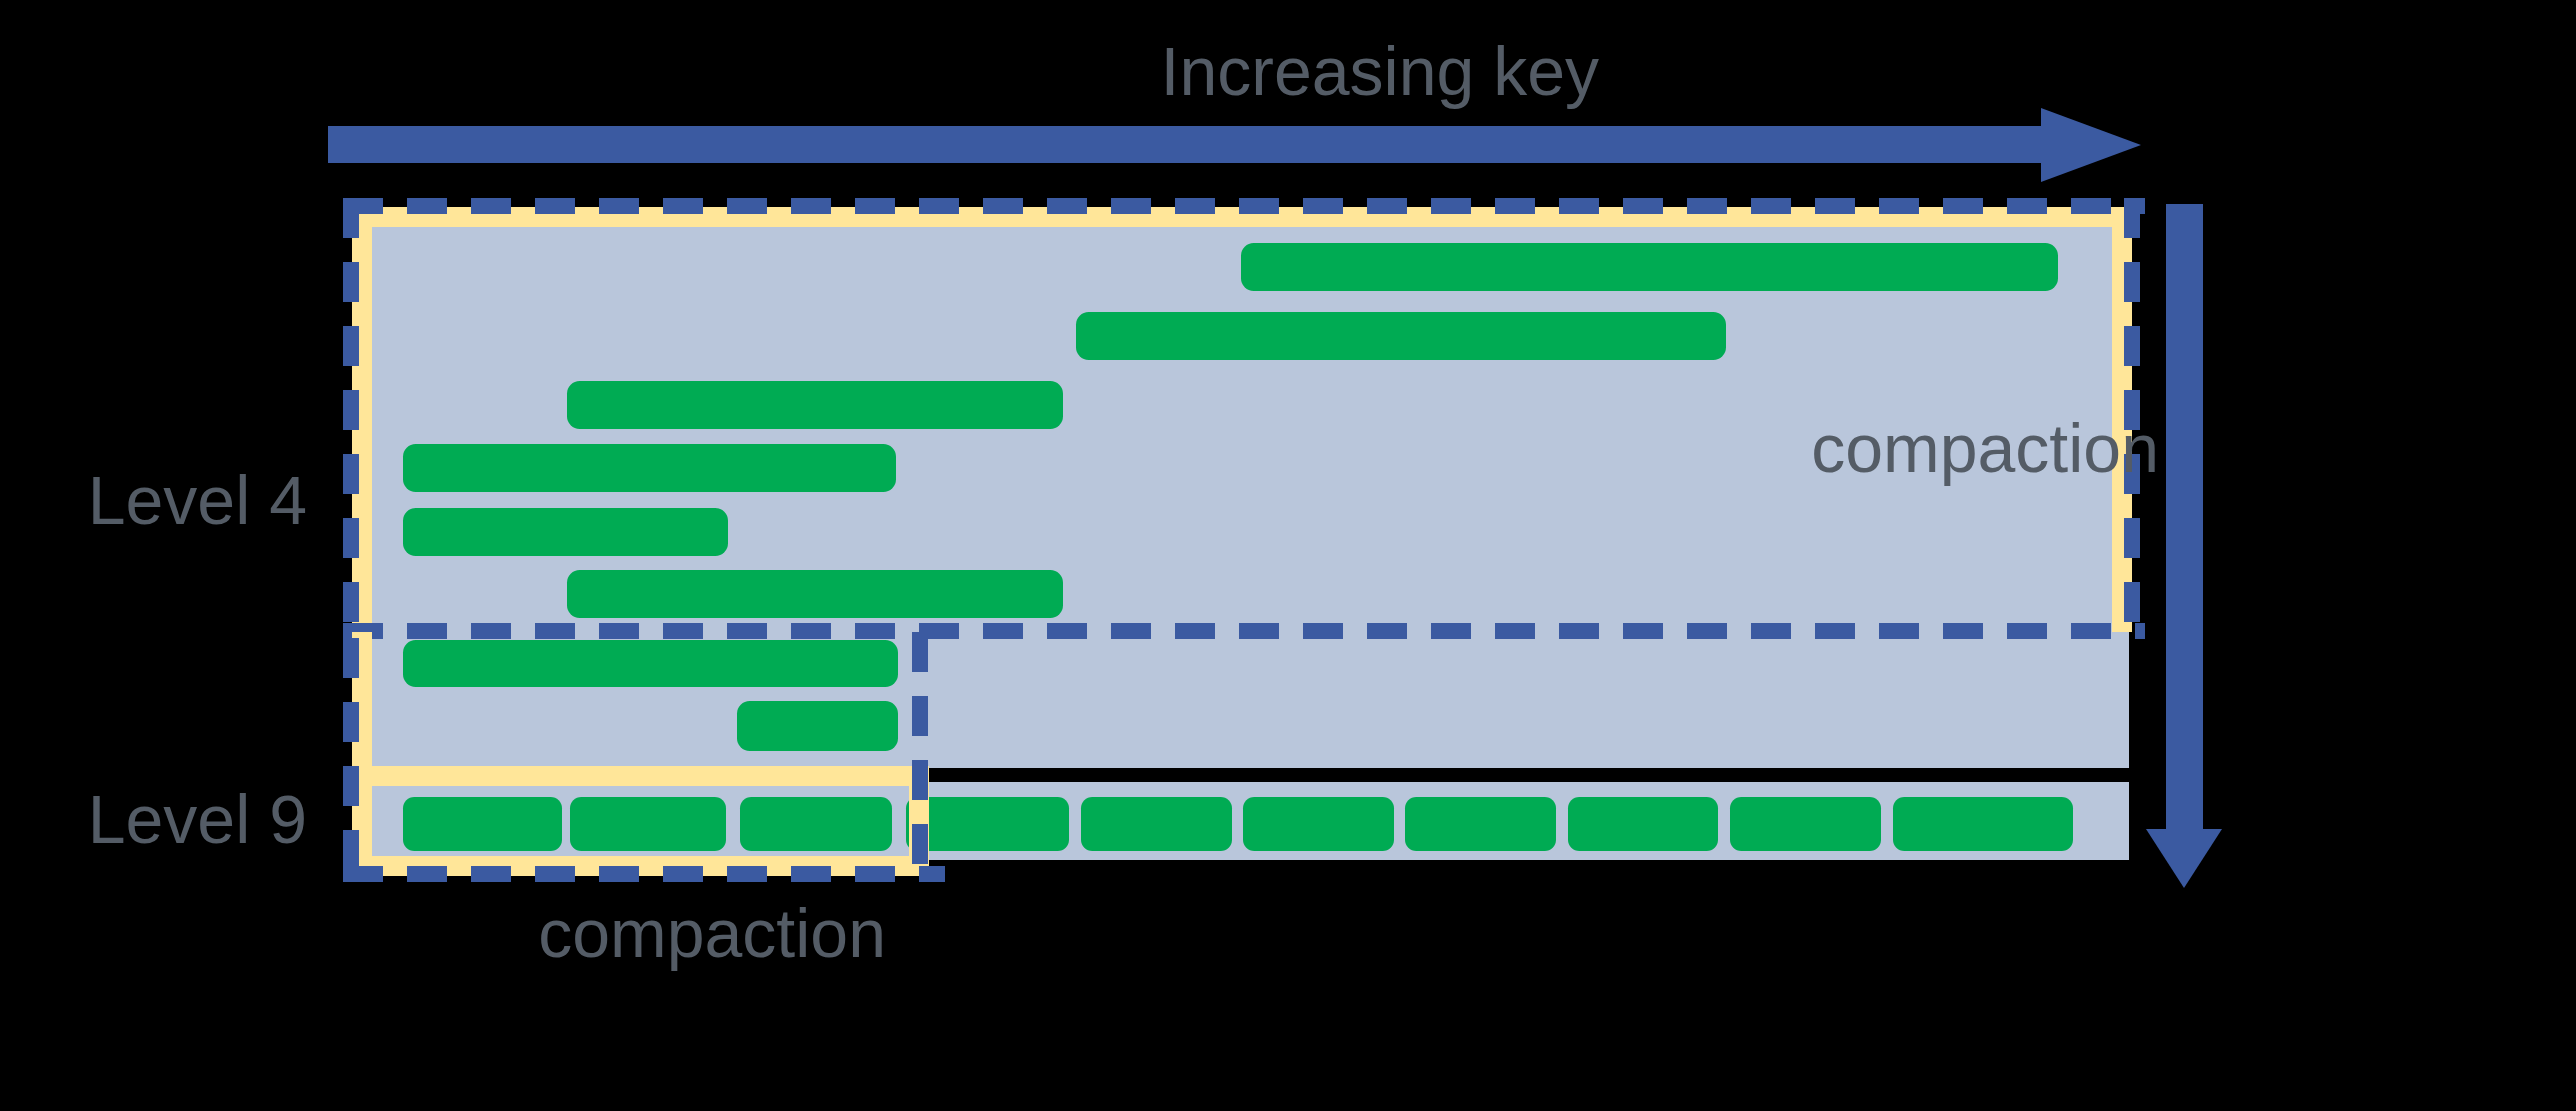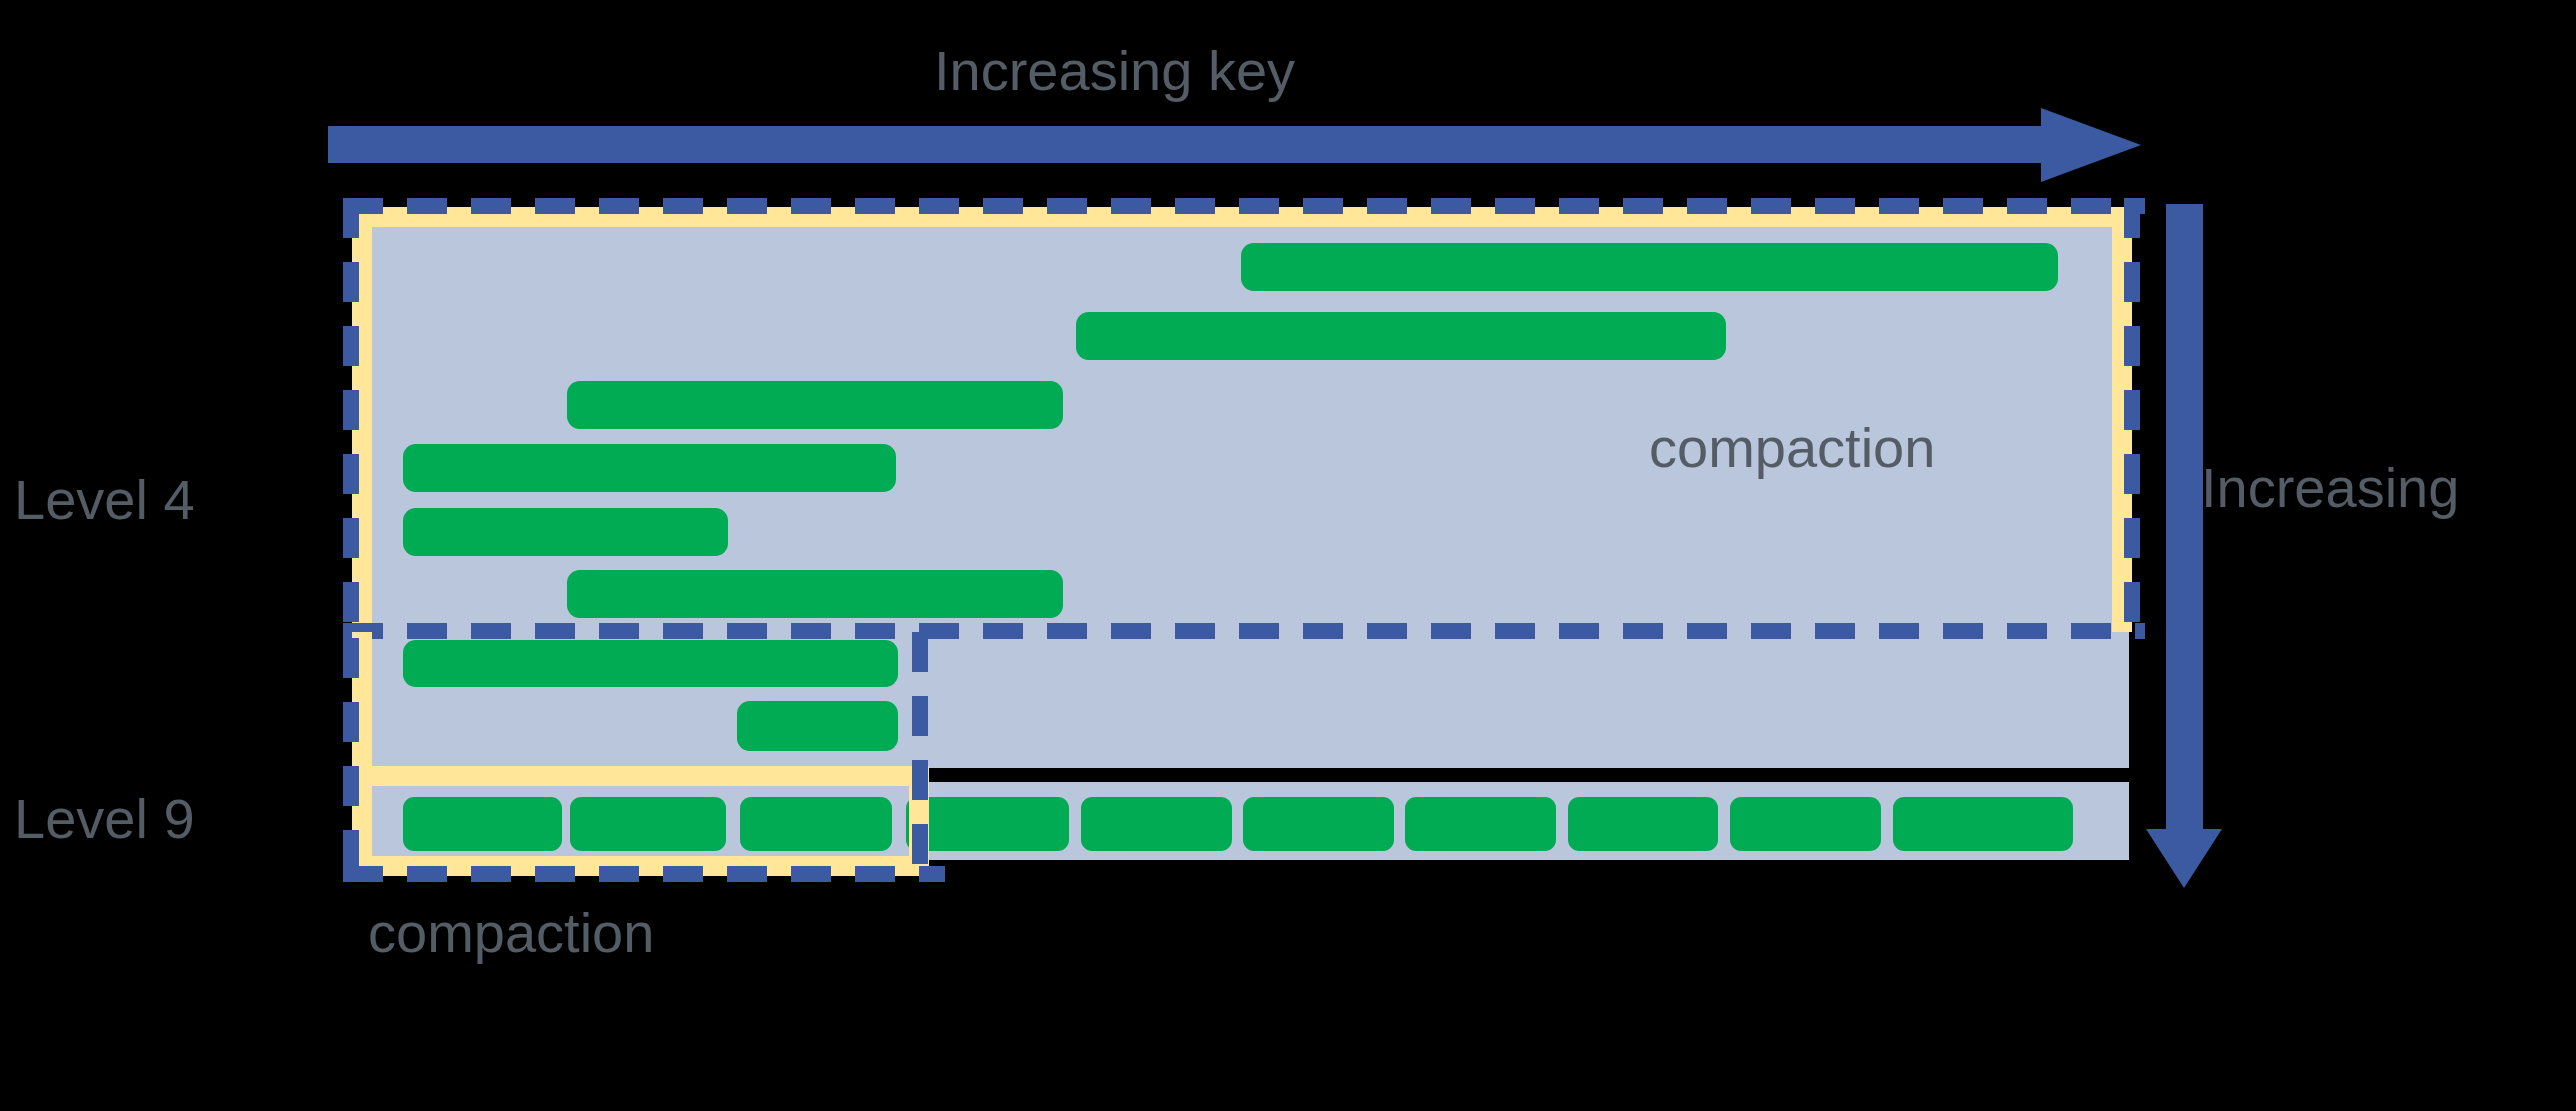--- a/index.html
+++ b/index.html
@@ -23,23 +23,23 @@
   .bar{background:var(--green);border-radius:12.7px;}
   .seg{background:var(--green);border-radius:11.3px;}
   .yellow{background:var(--yellow);}
   .navy{background:var(--navy);}
   .dash-h{background:repeating-linear-gradient(90deg,var(--navy) 0 40px,transparent 40px 64px);}
   .dash-v{background:repeating-linear-gradient(180deg,var(--navy) 0 40px,transparent 40px 64px);}
   .tri-right{width:0;height:0;border-top:37px solid transparent;border-bottom:37px solid transparent;border-left:100px solid var(--navy);}
   .tri-down{width:0;height:0;border-left:38px solid transparent;border-right:38px solid transparent;border-top:59px solid var(--navy);}
   .label{
     color:var(--text);
-    font-size:56px;
+    font-size:68px;
     line-height:82px;
-    text-align:left;
+    text-align:right;
     white-space:nowrap;
   }
   .label .ln{display:block;}
   #lbl-key{left:934px;top:30px;width:665px;}
   #lbl-age{left:2201px;top:442px;width:354px;line-height:92px;}
   #lbl-level0{left:14px;top:459px;width:293px;}
   #lbl-level1{left:14px;top:778px;width:293px;}
   #lbl-l0l0{left:1649px;top:407px;width:510px;}
   #lbl-l0l1{left:368px;top:885px;width:518px;line-height:96px;}
 </style>
@@ -93,21 +93,20 @@
       <div class="abs tri-right" style="left: 2041px; top: 108px;"></div>
       <div class="abs navy" style="left: 2166px; top: 204px; width: 37px; height: 631px;"></div>
       <div class="abs tri-down" style="left: 2146px; top: 829px;"></div>
     </div>
 
   <div id="lbl-key" class="abs label">
     <span class="ln">Increasing key</span>
   </div>
 
   <div id="lbl-age" class="abs label">
-    <span class="ln">Increasing</span>
   </div>
 
   <div id="lbl-level0" class="abs label">
     <span class="ln">Level 4</span>
   </div>
 
   <div id="lbl-level1" class="abs label">
     <span class="ln">Level 9</span>
   </div>
 

